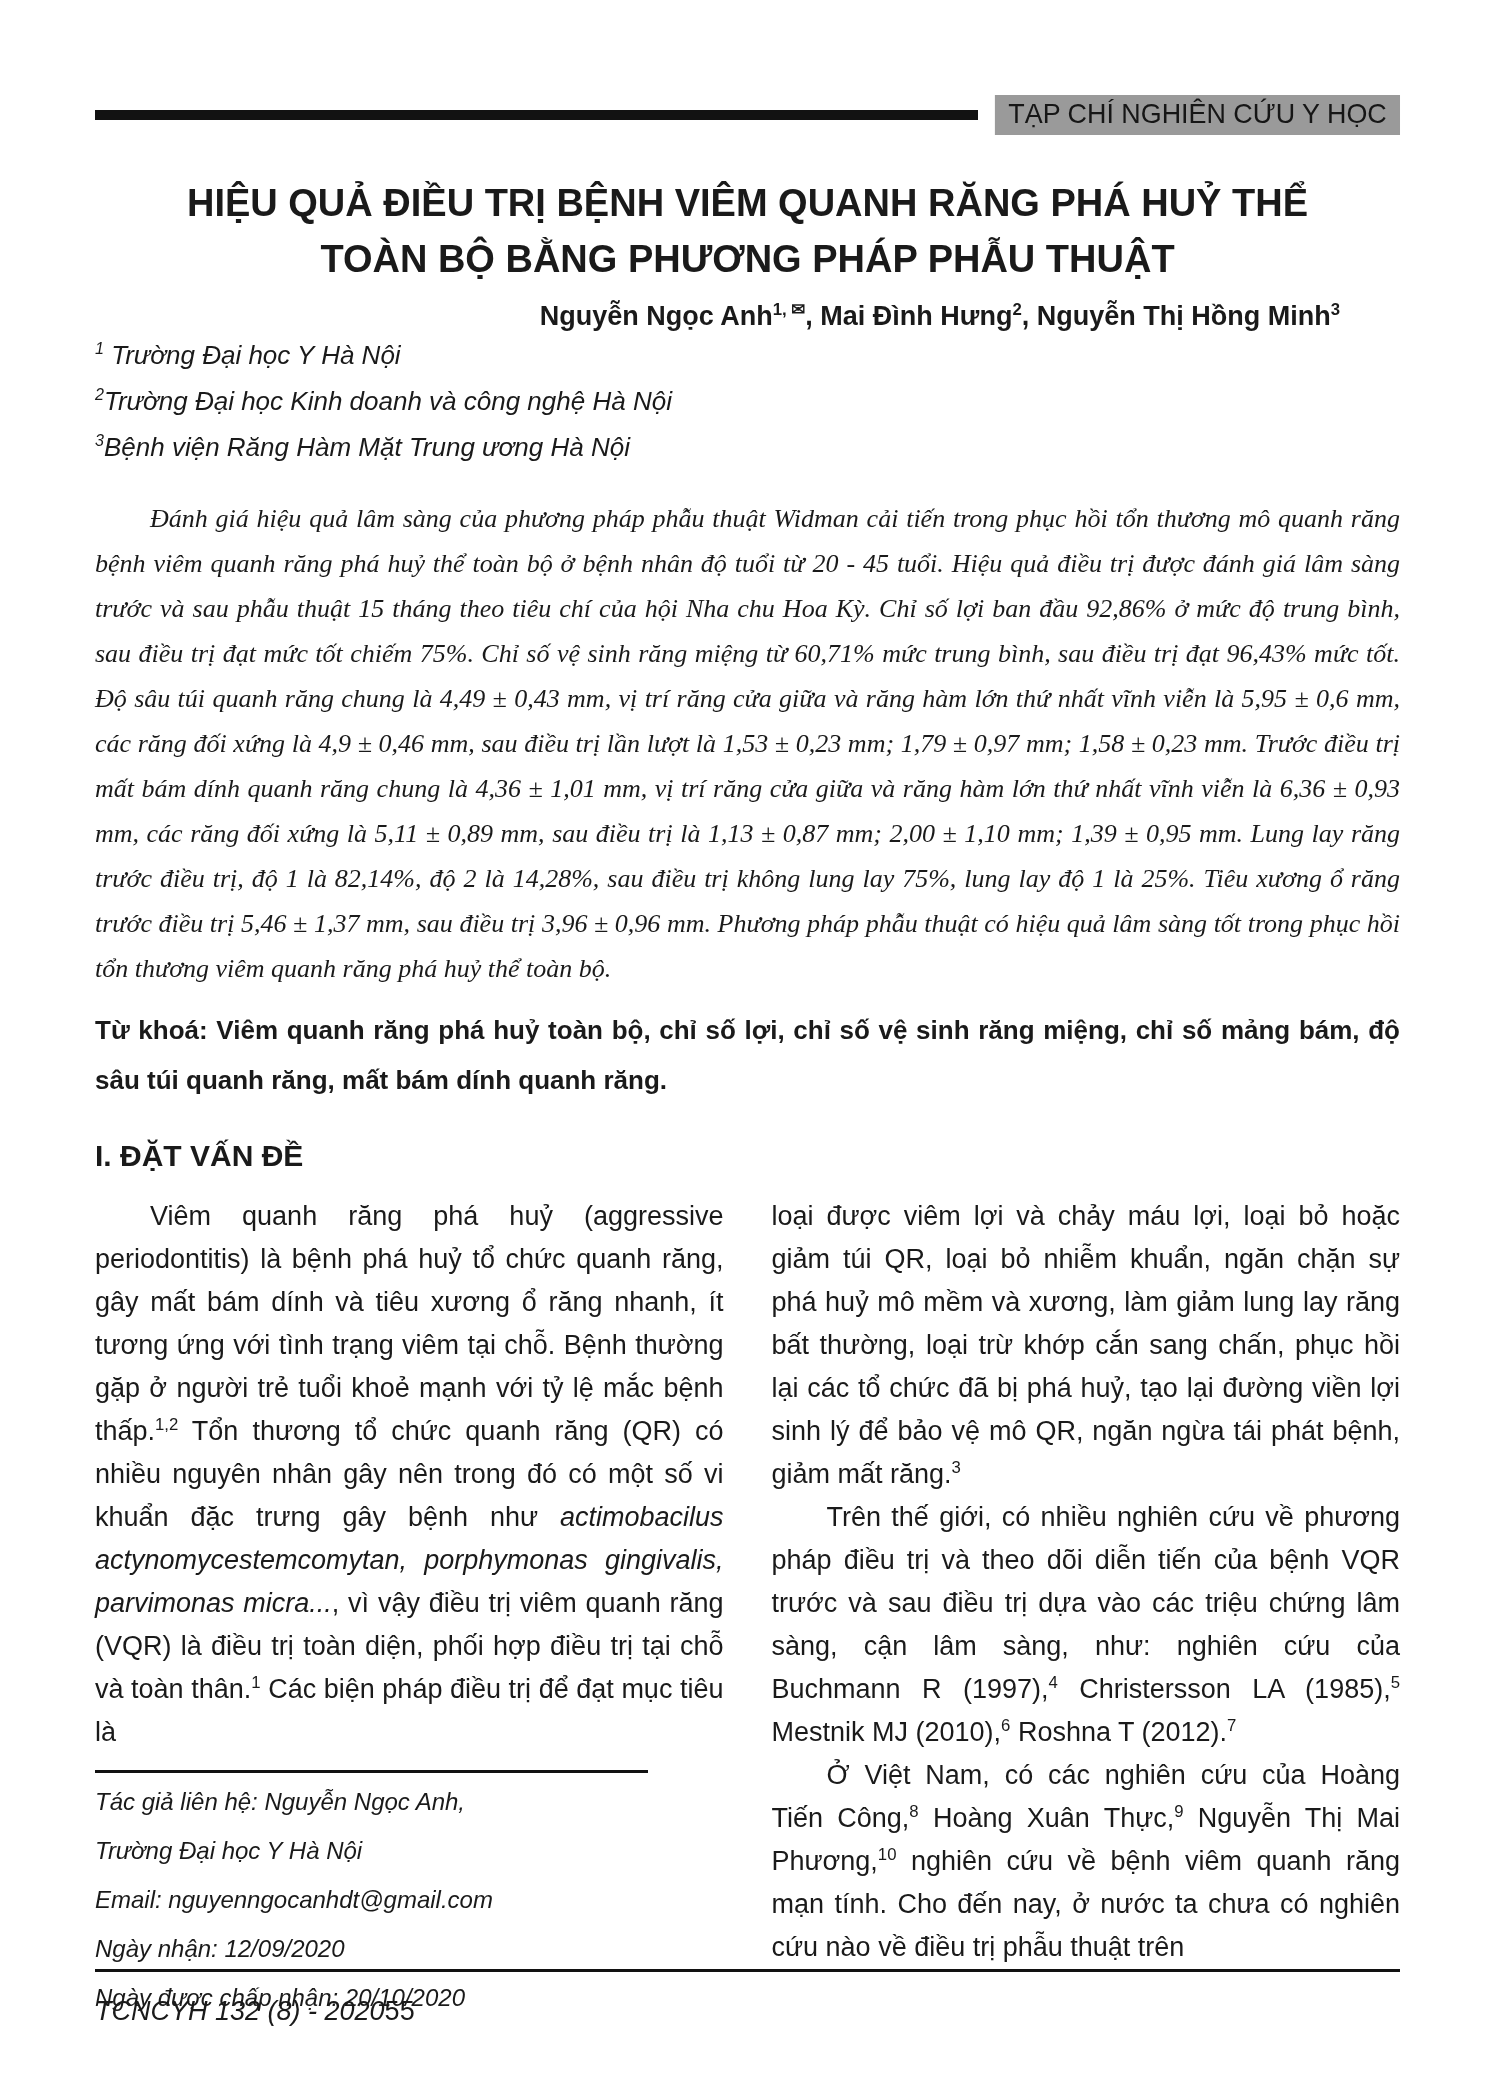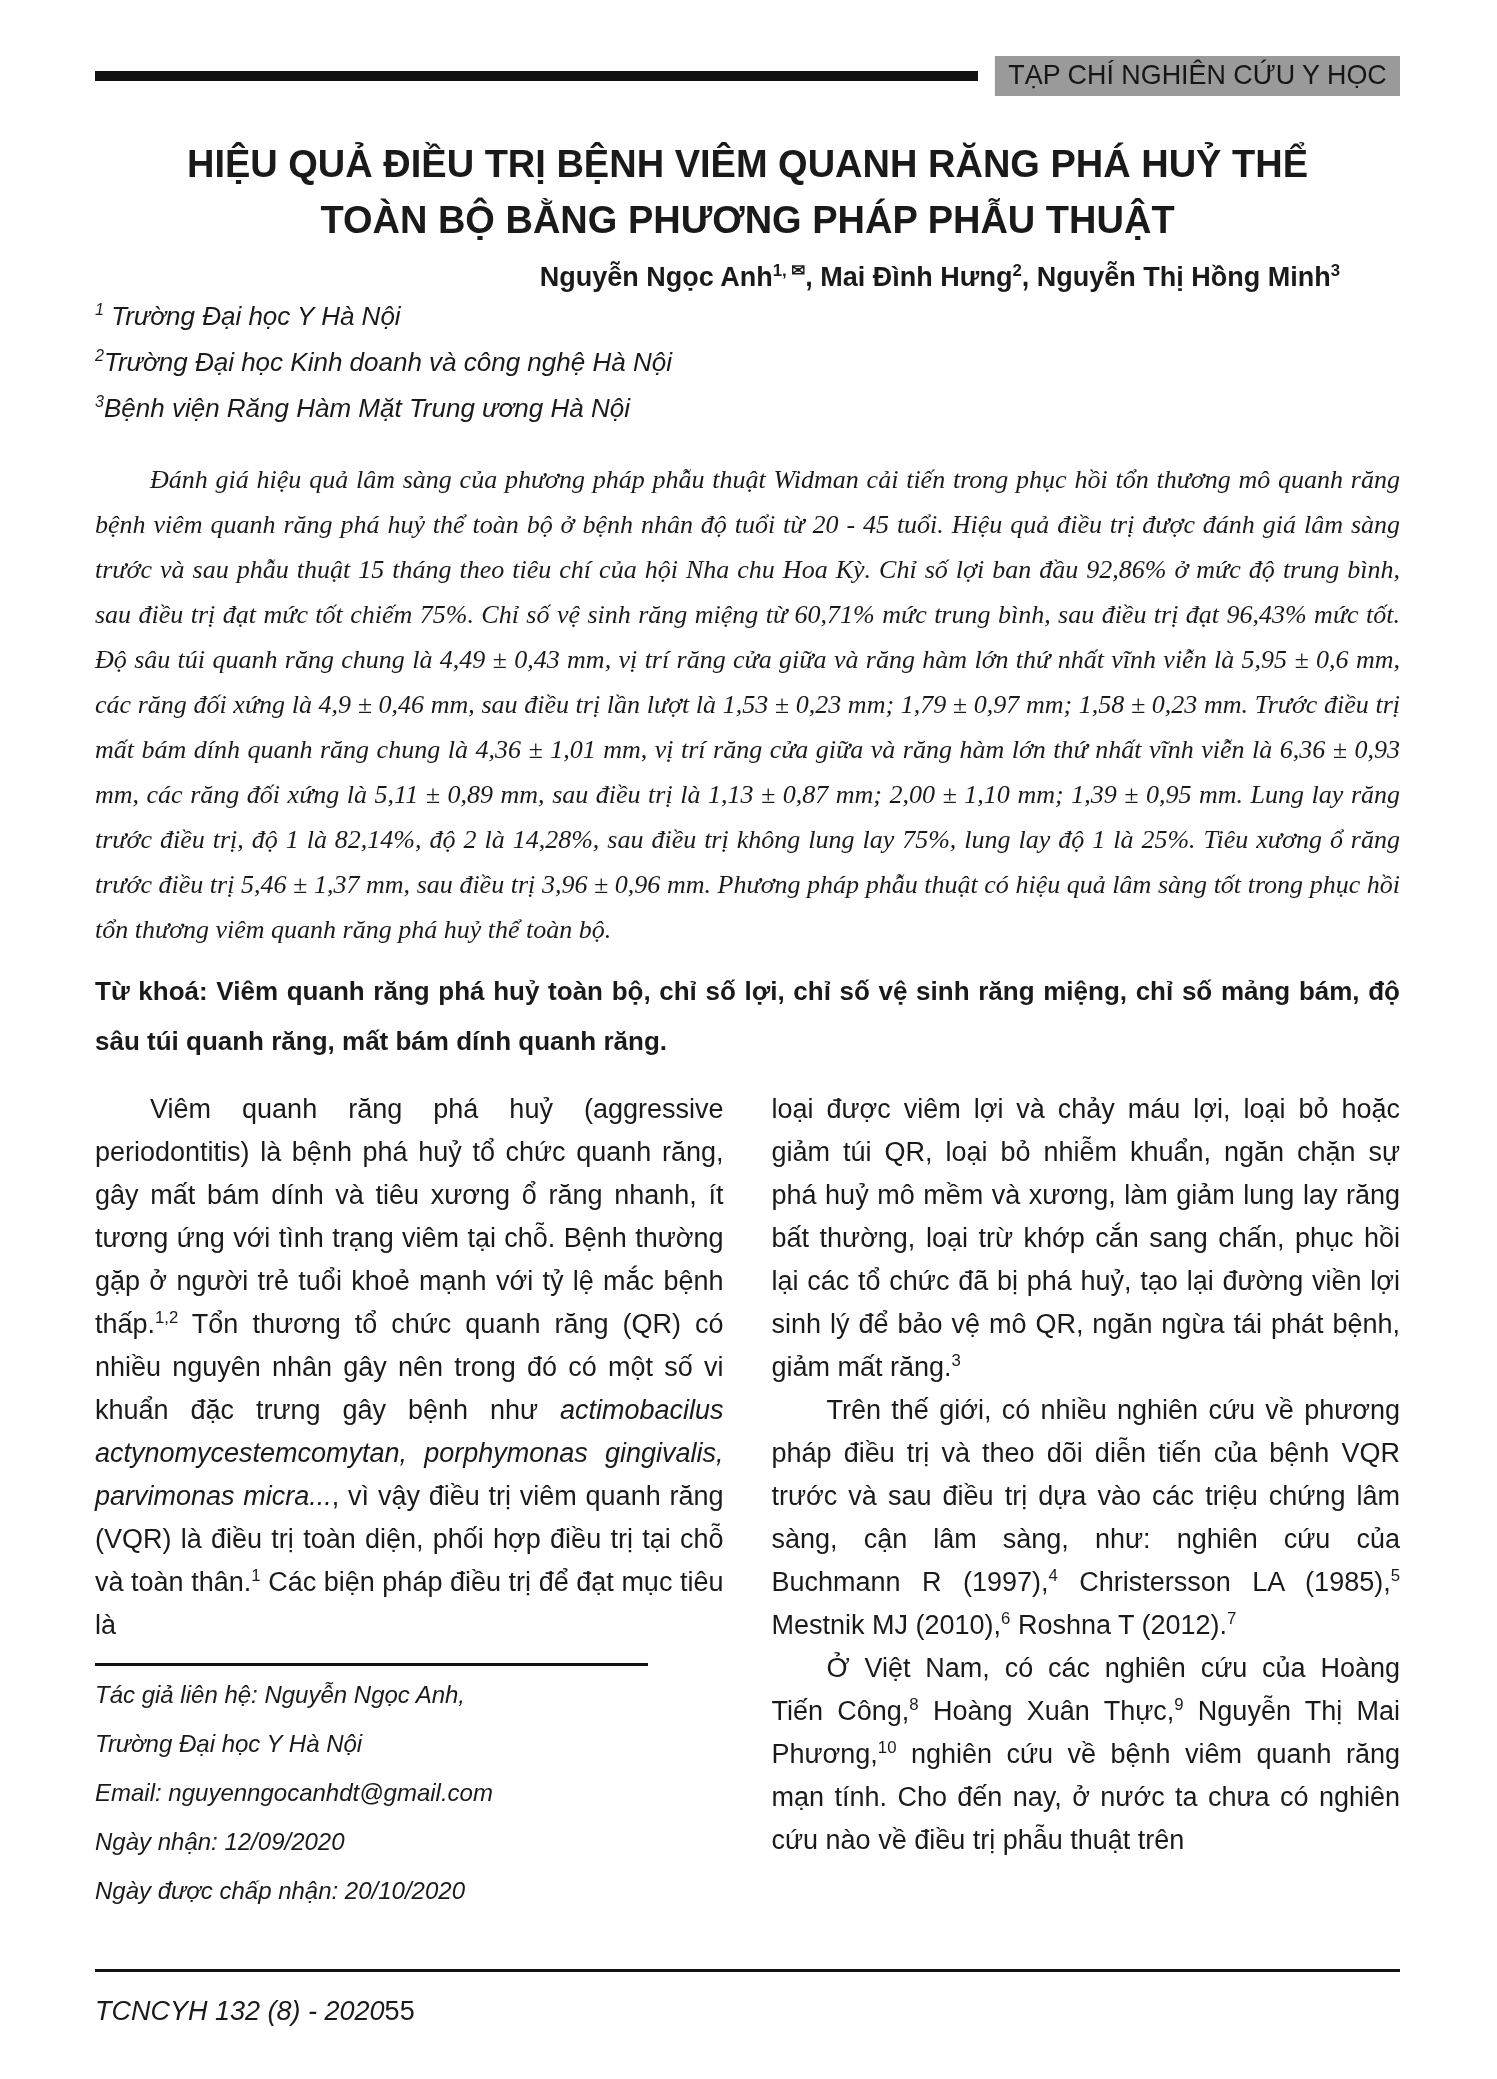--- a/index.html
+++ b/index.html
@@ -7,21 +7,21 @@
     position:relative;
     width:1497px;height:2079px;
     background:#ffffff;
     font-family:"Liberation Sans",sans-serif;
     color:#1a1a1a;
     overflow:hidden;
   }
   .content{padding:0 97px 0 95px;}
 
   
-  .jheader{display:flex;align-items:center;padding-top:56px;}
+  .jheader{display:flex;align-items:center;padding-top:95px;}
   .jheader-rule{flex:1;height:10px;background:#121212;}
   .jheader-box{
     background:#9a9a9a;color:#161616;
     font-size:28px;letter-spacing:0px;
     padding:3px 14px 5px 14px;
     white-space:nowrap;
     transform:scaleX(0.96);transform-origin:right center;
   }
 
   
@@ -82,20 +82,21 @@
     <div class="affiliations">
       <div><sup>1</sup><span> Trường Đại học Y Hà Nội</span></div>
       <div><sup>2</sup><span>Trường Đại học Kinh doanh và công nghệ Hà Nội</span></div>
       <div><sup>3</sup><span>Bệnh viện Răng Hàm Mặt Trung ương Hà Nội</span></div>
     </div>
 
     <div class="abstract">Đánh giá hiệu quả lâm sàng của phương pháp phẫu thuật Widman cải tiến trong phục hồi tổn thương mô quanh răng bệnh viêm quanh răng phá huỷ thể toàn bộ ở bệnh nhân độ tuổi từ 20 - 45 tuổi. Hiệu quả điều trị được đánh giá lâm sàng trước và sau phẫu thuật 15 tháng theo tiêu chí của hội Nha chu Hoa Kỳ. Chỉ số lợi ban đầu 92,86% ở mức độ trung bình, sau điều trị đạt mức tốt chiếm 75%. Chỉ số vệ sinh răng miệng từ 60,71% mức trung bình, sau điều trị đạt 96,43% mức tốt. Độ sâu túi quanh răng chung là 4,49 ± 0,43 mm, vị trí răng cửa giữa và răng hàm lớn thứ nhất vĩnh viễn là 5,95 ± 0,6 mm, các răng đối xứng là 4,9 ± 0,46 mm, sau điều trị lần lượt là 1,53 ± 0,23 mm; 1,79 ± 0,97 mm; 1,58 ± 0,23 mm. Trước điều trị mất bám dính quanh răng chung là 4,36 ± 1,01 mm, vị trí răng cửa giữa và răng hàm lớn thứ nhất vĩnh viễn là 6,36 ± 0,93 mm, các răng đối xứng là 5,11 ± 0,89 mm, sau điều trị là 1,13 ± 0,87 mm; 2,00 ± 1,10 mm; 1,39 ± 0,95 mm. Lung lay răng trước điều trị, độ 1 là 82,14%, độ 2 là 14,28%, sau điều trị không lung lay 75%, lung lay độ 1 là 25%. Tiêu xương ổ răng trước điều trị 5,46 ± 1,37 mm, sau điều trị 3,96 ± 0,96 mm. Phương pháp phẫu thuật có hiệu quả lâm sàng tốt trong phục hồi tổn thương viêm quanh răng phá huỷ thể toàn bộ.</div>
 
     <div class="keywords">Từ khoá: Viêm quanh răng phá huỷ toàn bộ, chỉ số lợi, chỉ số vệ sinh răng miệng, chỉ số mảng bám, độ sâu túi quanh răng, mất bám dính quanh răng.</div>
 
+    <div class="section-heading">I. ĐẶT VẤN ĐỀ</div>
 
     <div class="columns">
       <div class="col">
         <p class="indent"><span>Viêm quanh răng phá huỷ (aggressive periodontitis) là bệnh phá huỷ tổ chức quanh răng, gây mất bám dính và tiêu xương ổ răng nhanh, ít tương ứng với tình trạng viêm tại chỗ. Bệnh thường gặp ở người trẻ tuổi khoẻ mạnh với tỷ lệ mắc bệnh thấp.</span><sup>1,2</sup><span> Tổn thương tổ chức quanh răng (QR) có nhiều nguyên nhân gây nên trong đó có một số vi khuẩn đặc trưng gây bệnh như </span><span style="font-style: italic;">actimobacilus actynomycestemcomytan, porphymonas gingivalis, parvimonas micra...</span><span>, vì vậy điều trị viêm quanh răng (VQR) là điều trị toàn diện, phối hợp điều trị tại chỗ và toàn thân.</span><sup>1</sup><span> Các biện pháp điều trị để đạt mục tiêu là</span></p>
         <hr class="corr-rule">
         <div class="corr">
           <div>Tác giả liên hệ: Nguyễn Ngọc Anh,</div>
           <div>Trường Đại học Y Hà Nội</div>
           <div>Email: nguyenngocanhdt@gmail.com</div>
           <div>Ngày nhận: 12/09/2020</div>

